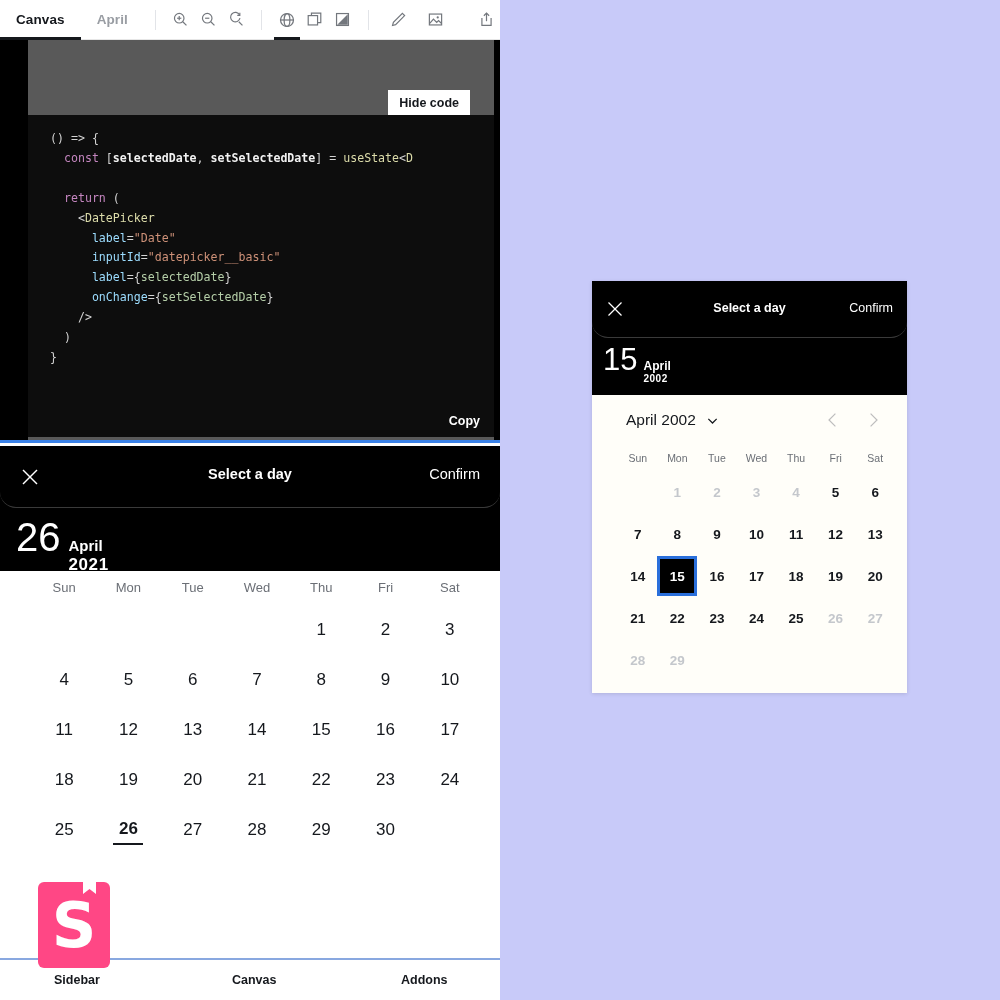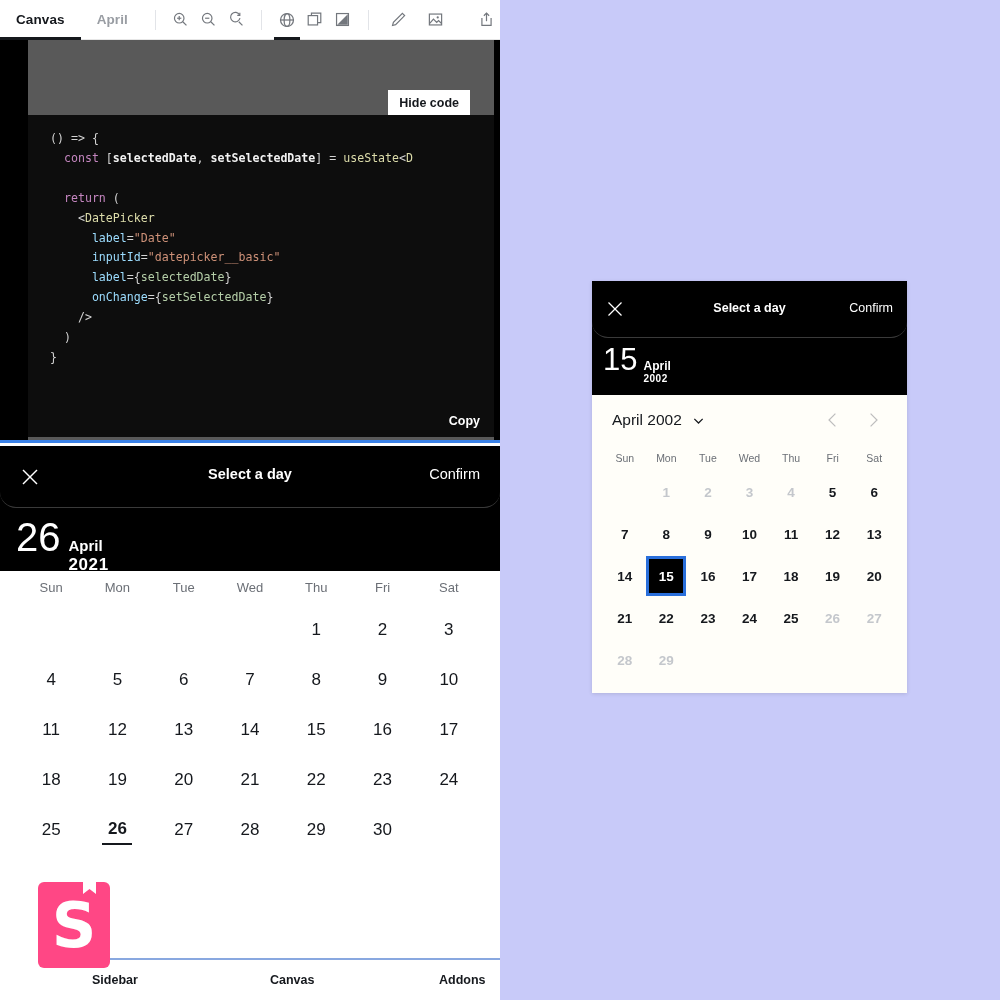--- a/index.html
+++ b/index.html
@@ -108,21 +108,21 @@
     position: absolute; left: 0; right: 0; text-align: center;
     font-weight: 700; color: #fff;
   }
   .dp-confirm { position: absolute; cursor: pointer; color:#fff; }
   .dp-sel { display: flex; align-items: baseline; }
   .dp-sel-day { font-weight: 400; line-height: 1; }
   .dp-sel-my { display: flex; flex-direction: column; line-height: 1.12; }
   .dp-sel-month { font-weight: 700; }
   .dp-sel-year { font-weight: 700; }
 
-  .dp-body { background: #fff; }
+  .dp-body { background: #fff; margin-left: 14px; }
   .dp-nav { display: flex; align-items: center; }
   .dp-month-label { font-weight: 400; color: #15181d; }
   .dp-chev { color: #bdbdbd; cursor: pointer; display: inline-flex; }
   .dp-caret { color: #15181d; cursor: pointer; display: inline-flex; }
   .dp-grid { display: grid; grid-template-columns: repeat(7, 1fr); }
   .dow { text-align: center; color: #6b6f76; }
   .dcell { display: flex; align-items: center; justify-content: center;
     color: #15181d; cursor: pointer; }
   .dcell.dim { color: #c4c7cc; cursor: default; }
   .dcell.empty { cursor: default; }
@@ -151,21 +151,21 @@
   #dp-left .dp-nav-spacer { flex: 1; }
   #dp-left .dp-chev { margin-left: 28px; }
   #dp-left .dow { font-size: 13px; height: 34px; line-height: 34px; }
   #dp-left .dcell { height: 50px; font-size: 17px; }
   #dp-left .dcell .dnum { min-width: 30px; height: 30px; }
 
   
   #bottom-nav {
     position: absolute; left: 0; bottom: 0; width: 500px; height: 42px;
     background: #fff; border-top: 2px solid #89a8e0;
-    display: flex; align-items: center; margin-left: 38px;
+    display: flex; align-items: center;
   }
   .bn-item {
     font-size: 12.5px; font-weight: 700; color: #15181d; cursor: pointer;
     text-align: center;
   }
   #bn-sidebar { position: absolute; left: 54px; }
   #bn-canvas  { position: absolute; left: 232px; }
   #bn-addons  { position: absolute; left: 401px; }
 
   

